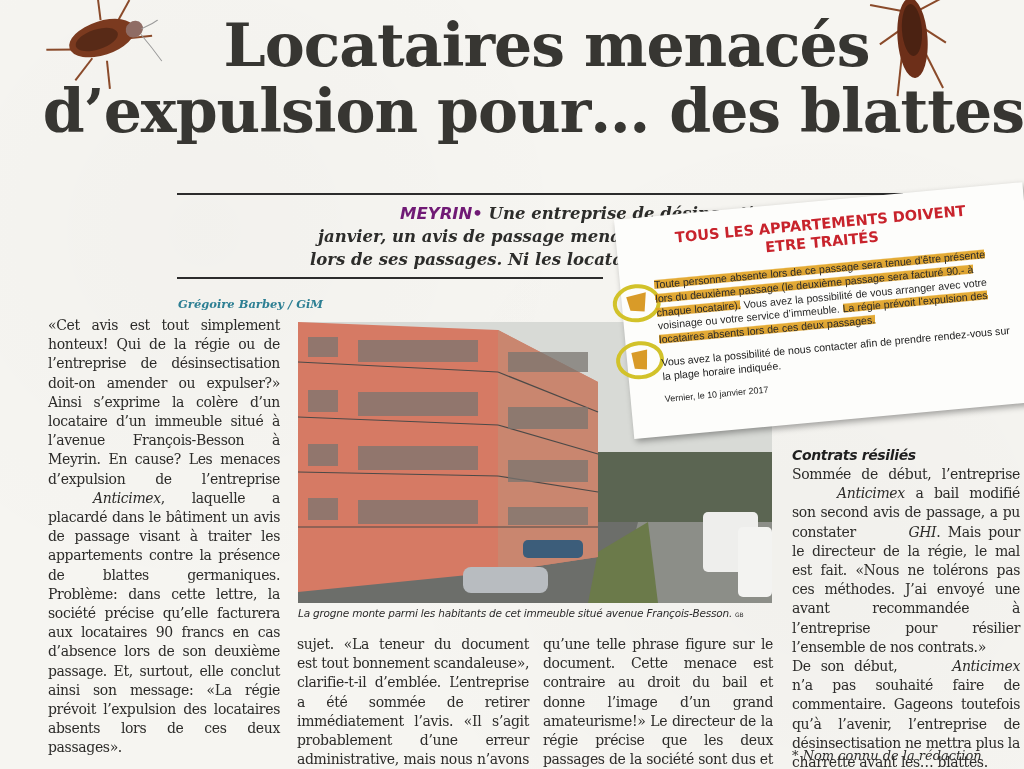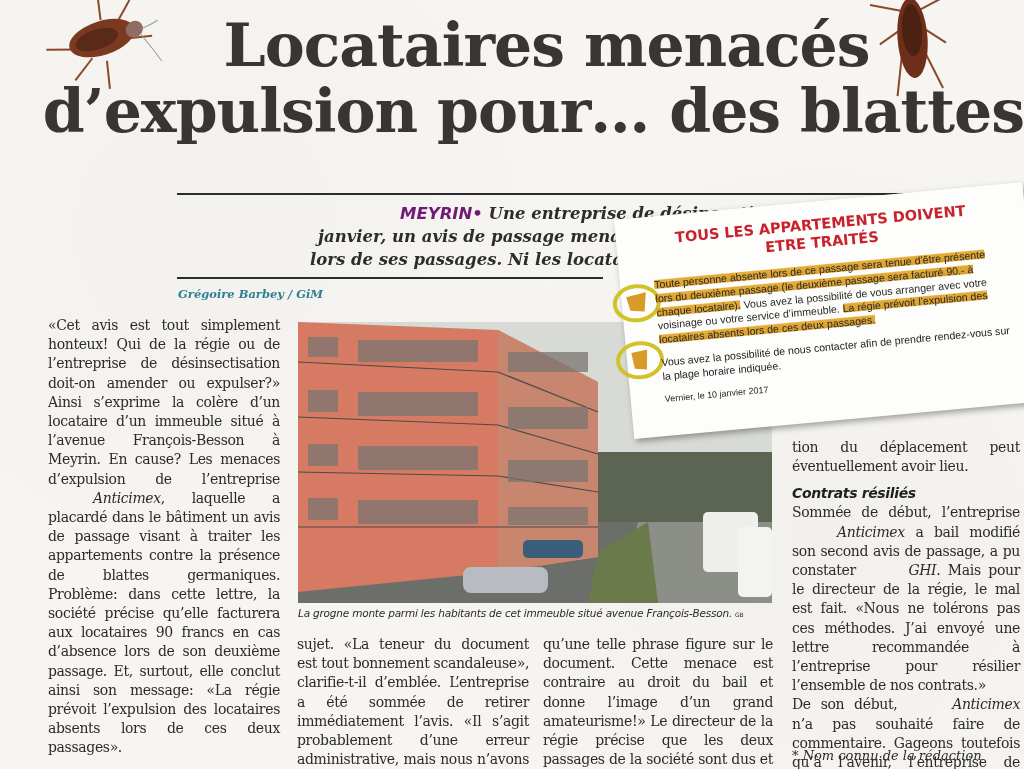--- a/index.html
+++ b/index.html
@@ -50,21 +50,21 @@
     font-family: "DejaVu Sans", sans-serif;
     font-style: italic; font-weight: bold;
     color: #701a75;
   }
   .lead-line { display: block; white-space: nowrap; }
   .lead-line.l1 { margin-left: 230px; width: 700px; text-align: left; }
   .lead-line.l2 { text-align: left; margin-left: 148px; }
   .lead-line.l3 { text-align: left; margin-left: 140px; }
 
   .byline {
-    position: absolute; left: 178px; top: 287px;
+    position: absolute; left: 178px; top: 297px;
     font-family: "DejaVu Serif", serif;
     font-style: italic; font-weight: bold;
     font-size: 11.5px; color: #2d7f93;
   }
 
   
   .col {
     position: absolute;
     font-family: "DejaVu Serif", serif;
     font-size: 14px; line-height: 19.2px;
@@ -254,19 +254,18 @@
 
 <div class="col col2">
   <p>sujet. «La teneur du document est tout bonnement scandaleuse», clarifie-t-il d’emblée. L’entreprise a été sommée de retirer immédiatement l’avis. «Il s’agit probablement d’une erreur administrative, mais nous n’avons jamais donné notre accord pour</p>
 </div>
 
 <div class="col col3">
   <p>qu’une telle phrase figure sur le document. Cette menace est contraire au droit du bail et donne l’image d’un grand amateurisme!» Le directeur de la régie précise que les deux passages de la société sont dus et que c’est seulement lors du troisième qu’une factura-</p>
 </div>
 
 <div class="col col4">
-  <p>tion du déplacement peut éventuellement avoir lieu.</p>
   <div class="subhead">Contrats résiliés</div>
-  <p><span>Sommée de début, l’entreprise </span><span class="em">Anticimex</span><span> a bail modifié son second avis de passage, a pu constater </span><span class="em">GHI</span><span>. Mais pour le directeur de la régie, le mal est fait. «Nous ne tolérons pas ces méthodes. J’ai envoyé une lettre recommandée à l’entreprise pour résilier l’ensemble de nos contrats.»</span></p>
+  <p><span>Sommée de début, l’entreprise </span><span class="em">Anticimex</span><span> a bail modifié son second avis de passage, a pu constater </span><span class="em">GHI</span><span>. Mais pour le directeur de la régie, le mal est fait. «Nous ne tolérons pas ces méthodes. J’ai envoyé une avant recommandée à l’entreprise pour résilier l’ensemble de nos contrats.»</span></p>
   <p><span>De son début, </span><span class="em">Anticimex</span><span> n’a pas souhaité faire de commentaire. Gageons toutefois qu’à l’avenir, l’entreprise de désinsectisation ne mettra plus la charrette avant les… blattes.</span></p>
 </div>
 
 <div class="footnote">* Nom connu de la rédaction</div>
 
 </body></html>

